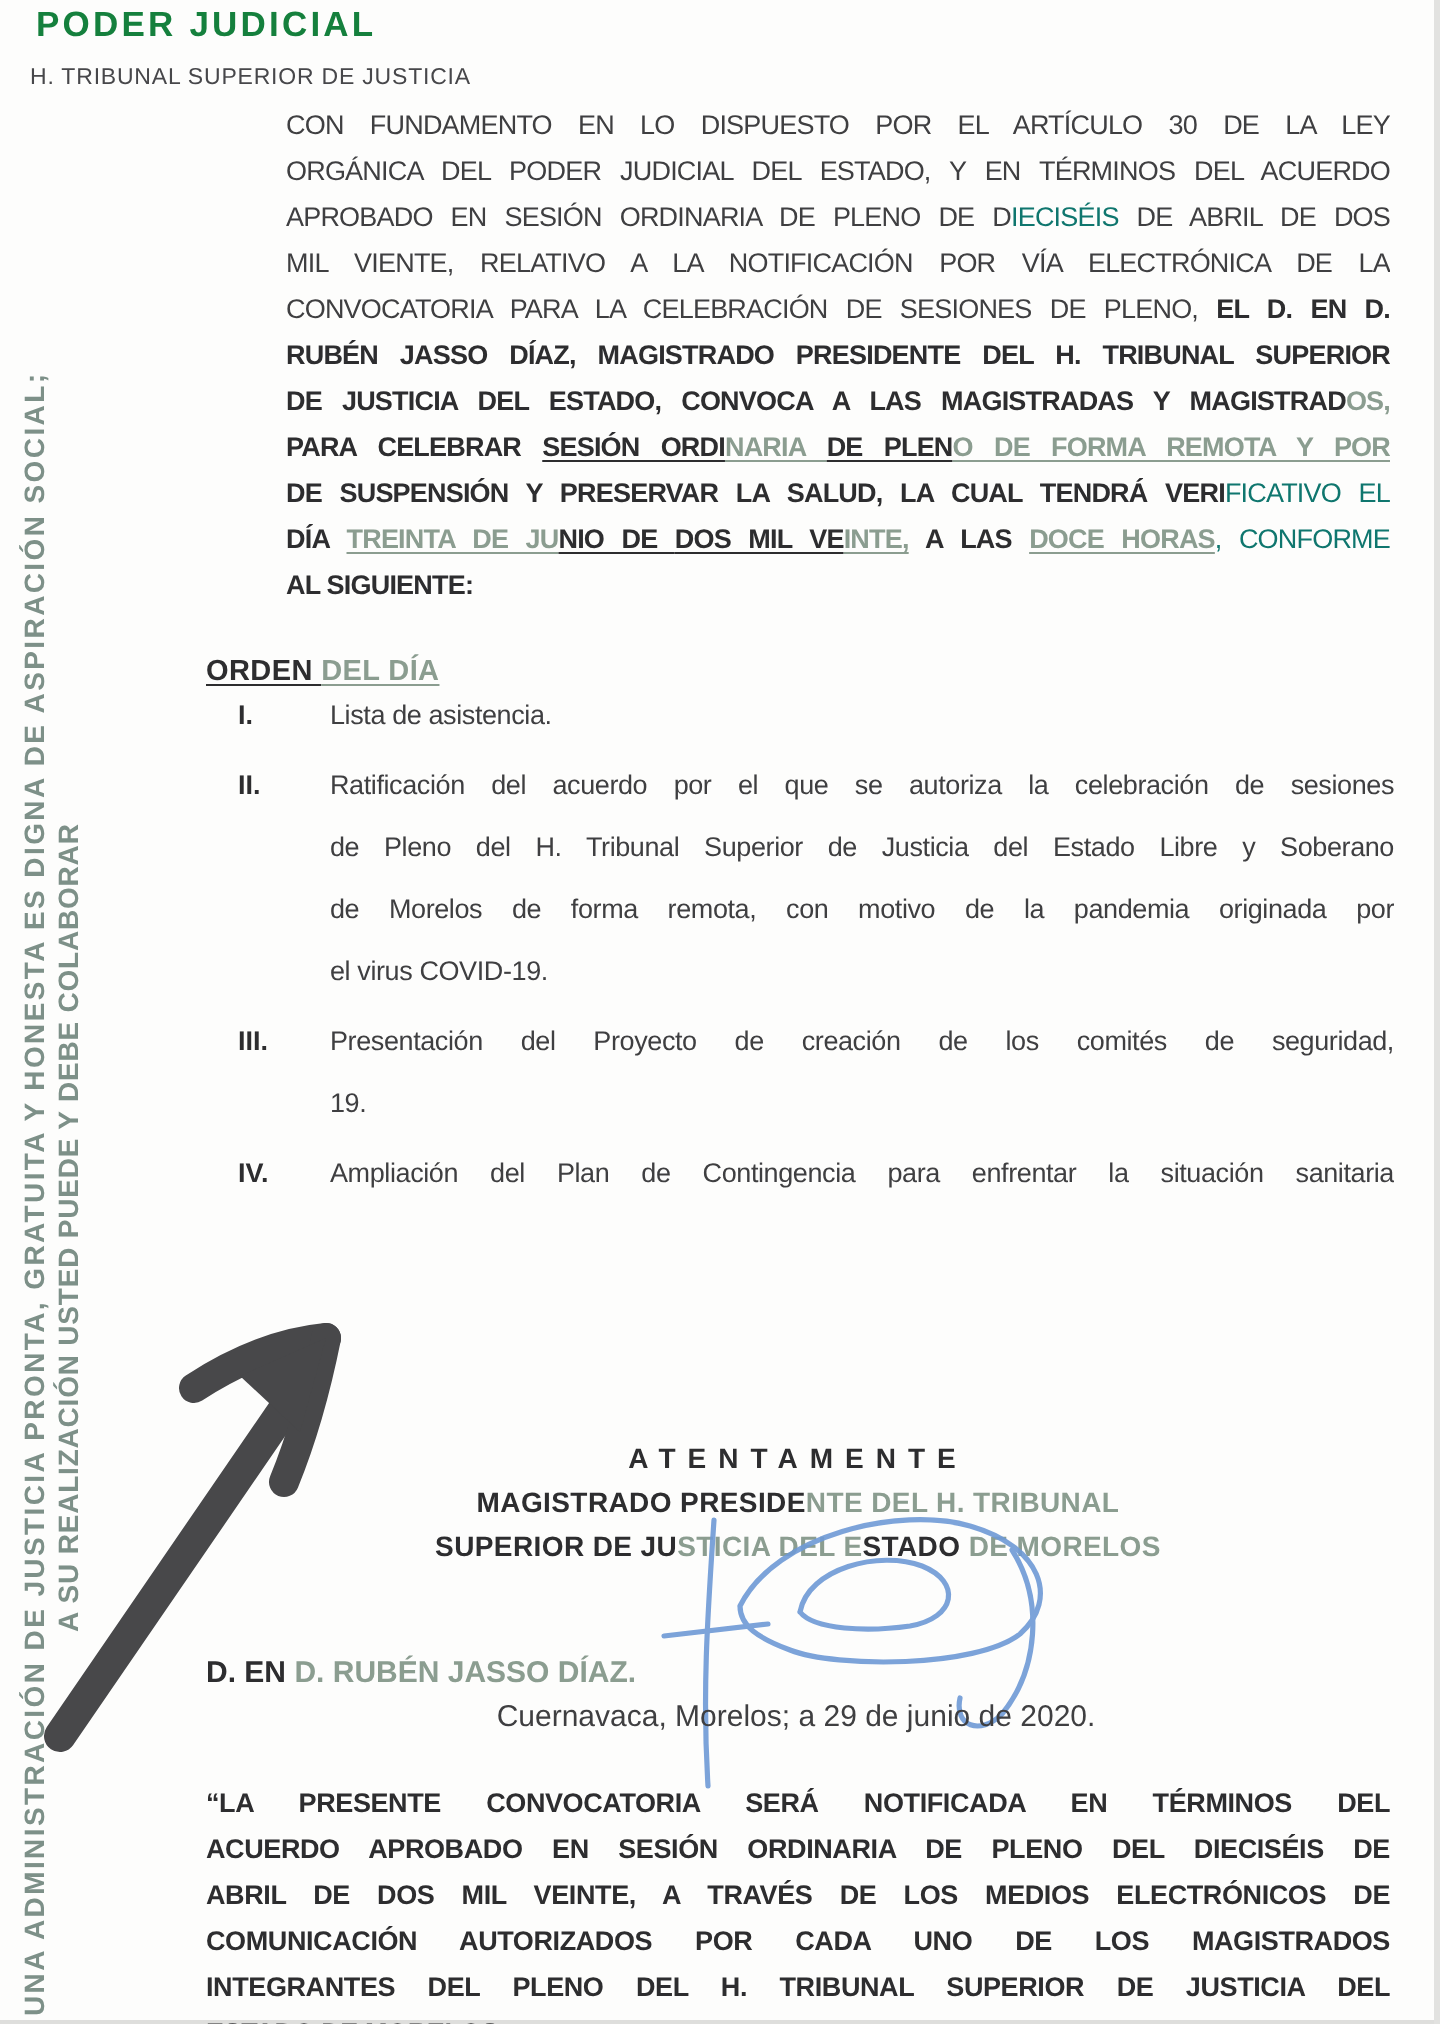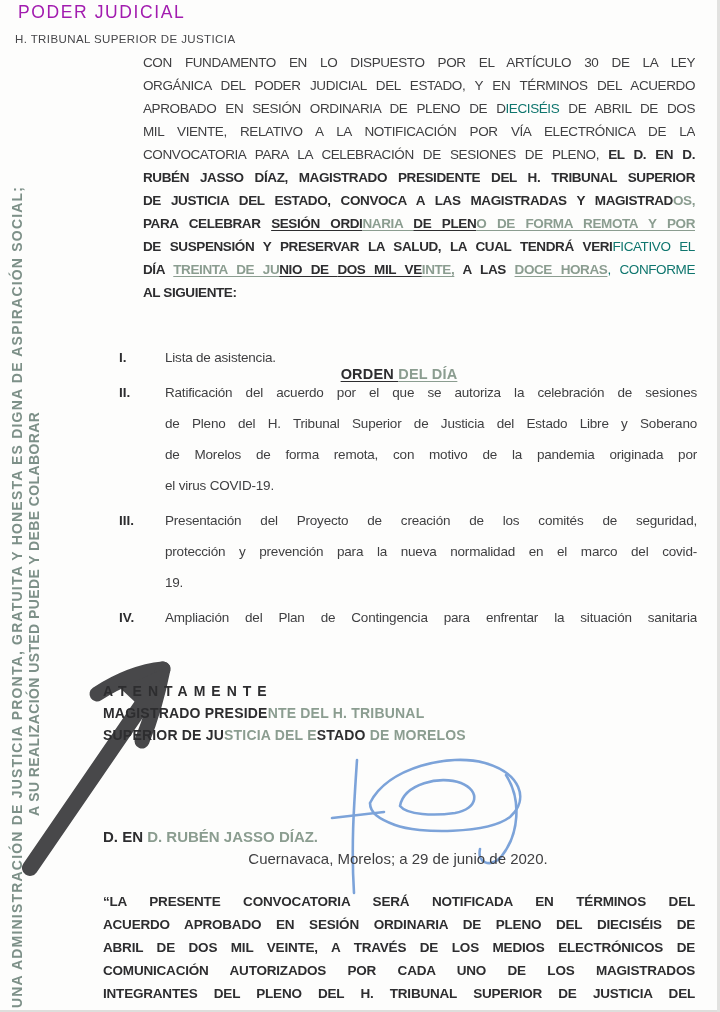--- a/index.html
+++ b/index.html
@@ -8,22 +8,22 @@
     width:720px;height:1012px;
     margin:0 auto;
     background:#fdfdfc;
     overflow:hidden;
     font-family:"Liberation Sans", sans-serif;
     box-shadow:inset -3px 0 0 #e2e2e0, inset 0 -2px 0 #dededc;
   }
   
   .logo{
     position:absolute;left:18px;top:2px;
-    font-size:17.5px;font-weight:400;letter-spacing:1.6px;
-    color:#a21caf;
+    font-size:17.5px;font-weight:700;letter-spacing:1.6px;
+    color:#15803d;
   }
   .subtitle{
     position:absolute;left:15px;top:33px;
     font-size:11.5px;color:#47474a;letter-spacing:.4px;
   }
   
   .vline{
     position:absolute;
     transform:rotate(-90deg);
     transform-origin:0 0;
@@ -43,29 +43,29 @@
   
   .intro{
     position:absolute;left:103px;top:51px;width:592px;
     font-size:13.5px;letter-spacing:-0.4px;
   }
   .jline{height:23px;line-height:23px;text-align:justify;text-align-last:justify;overflow:hidden;margin-left:40px;}
   .jline.noj{text-align-last:left;}
   
   .orden-title{
     position:absolute;left:103px;top:326px;width:592px;
-    text-align:center;font-size:14.5px;line-height:20px;letter-spacing:.2px;margin-top:38px;
+    text-align:left;font-size:14.5px;line-height:20px;letter-spacing:.2px;
   }
   .list{position:absolute;left:103px;top:342px;width:594px;font-size:13.5px;letter-spacing:-0.2px;color:#3f3f41;}
   .item{position:relative;padding-left:62px;margin-bottom:4px;}
   .item .num{position:absolute;left:16px;top:0;line-height:31px;font-weight:700;color:#2d2d2f;letter-spacing:0;}
   .iline{height:31px;line-height:31px;text-align:justify;text-align-last:justify;overflow:hidden;}
   .iline.noj{text-align-last:left;}
   
-  .closing{position:absolute;left:103px;top:680px;width:592px;text-align:left;}
+  .closing{position:absolute;left:103px;top:718px;width:592px;text-align:center;}
   .cline{height:22px;line-height:22px;font-size:14px;letter-spacing:.2px;}
   .name-line{position:absolute;left:103px;top:826px;width:592px;text-align:left;font-size:15px;height:22px;line-height:22px;}
   .place-line{position:absolute;left:102px;top:848px;width:592px;text-align:center;font-size:15px;color:#3f3f41;height:22px;line-height:22px;}
   
   .footer{
     position:absolute;left:103px;top:890px;width:592px;
     font-size:13.5px;font-weight:700;color:#2d2d2f;letter-spacing:-0.2px;
   }
   .fline{height:23px;line-height:23px;text-align:justify;text-align-last:justify;overflow:hidden;}
   .fline.noj{text-align-last:left;}
@@ -113,21 +113,20 @@
           <div class="iline">Ratificación del acuerdo por el que se autoriza la celebración de sesiones</div>
           <div class="iline">de Pleno del H. Tribunal Superior de Justicia del Estado Libre y Soberano</div>
           <div class="iline">de Morelos de forma remota, con motivo de la pandemia originada por</div>
           <div class="iline noj">el virus COVID-19.</div>
         </div>
     </div>
     <div class="item">
       <span class="num">III.</span>
       <div>
           <div class="iline">Presentación del Proyecto de creación de los comités de seguridad,</div>
-          <div class="iline">protección y prevención para la nueva normalidad en el marco del covid-</div>
           <div class="iline noj">19.</div>
         </div>
     </div>
     <div class="item">
       <span class="num">IV.</span>
       <div>
           <div class="iline">Ampliación del Plan de Contingencia para enfrentar la situación sanitaria</div>
         </div>
     </div>
   </div>

